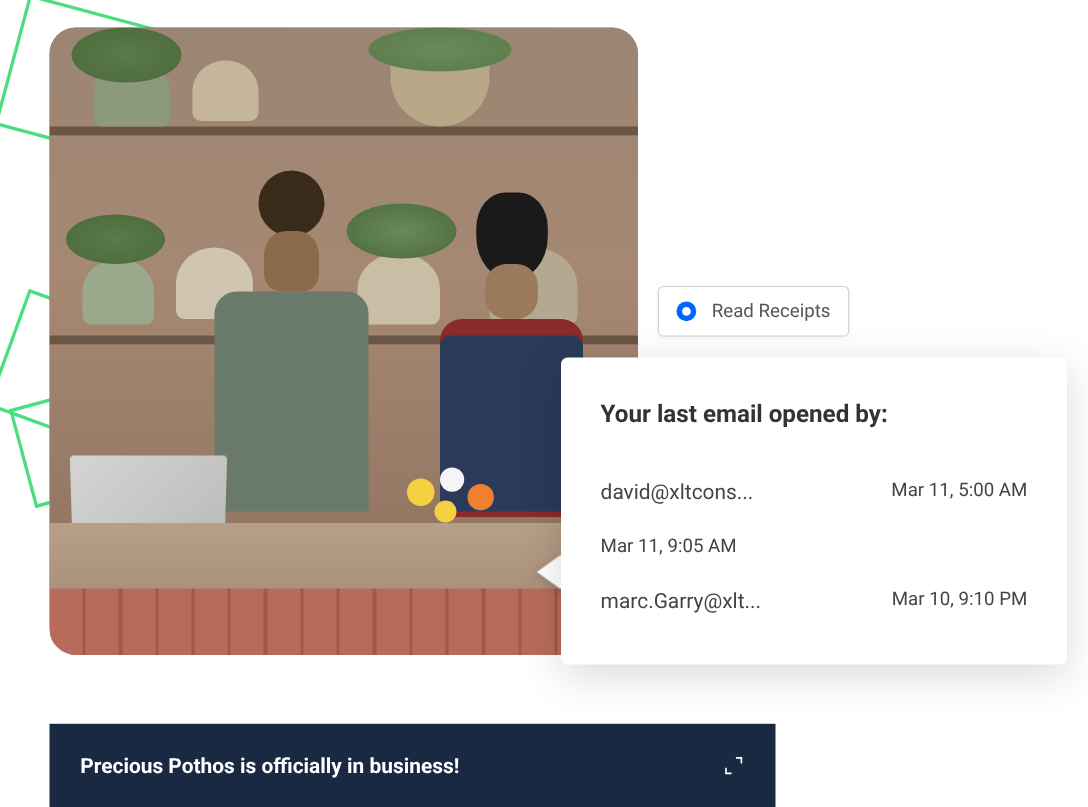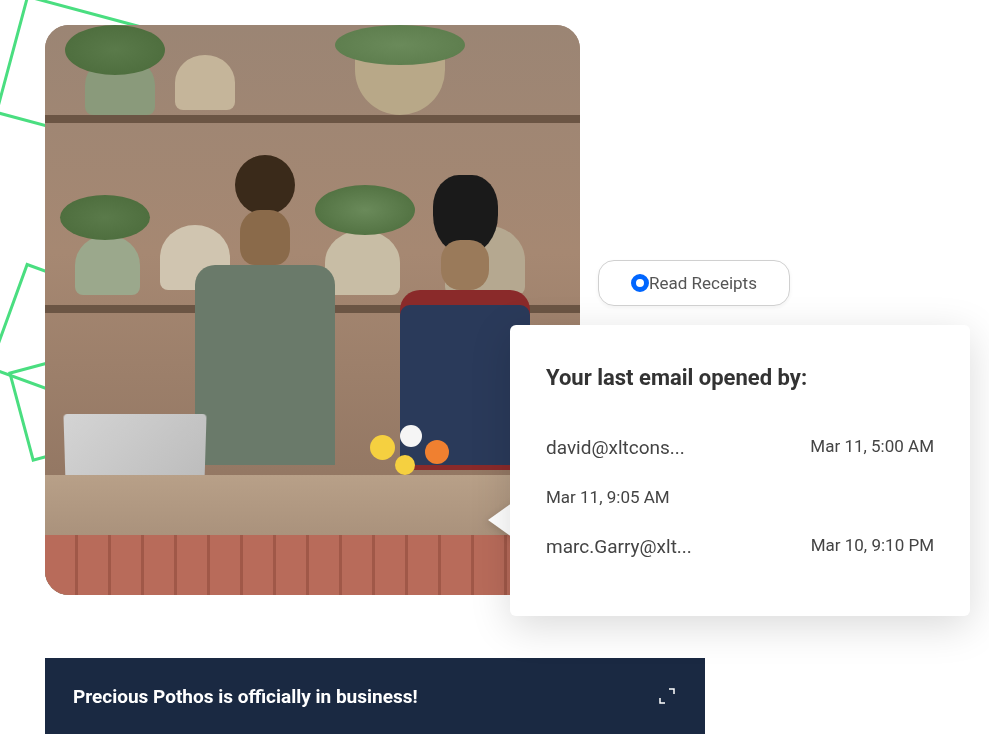--- a/index.html
+++ b/index.html
@@ -83,25 +83,25 @@
       right: 100px;
       width: 120px;
       height: 80px;
     }
     .read-receipts-badge {
       position: absolute;
       top: 260px;
       left: 598px;
       background: #fff;
       border: 1px solid #d0d0d0;
-      border-radius: 16px;
-      padding: 12px 32px;
+      border-radius: 5px;
+      padding: 12px 16px;
       display: flex;
       align-items: center;
-      gap: 0;
+      gap: 14px;
       z-index: 3;
       box-shadow: 0 2px 4px rgba(0,0,0,0.05);
     }
     .radio-icon {
       width: 18px;
       height: 18px;
       border-radius: 50%;
       border: 5px solid #0066ff;
       background: #fff;
     }
@@ -109,21 +109,21 @@
       font-size: 17px;
       color: #555;
     }
     .email-card {
       position: absolute;
       top: 325px;
       left: 510px;
       width: 460px;
       background: #fff;
       border-radius: 6px;
-      padding: 40px 36px 44px 36px;
+      padding: 40px 36px 32px 36px;
       box-shadow: 0 10px 40px rgba(0,0,0,0.15);
       z-index: 2;
     }
     .email-card-title {
       font-size: 22px;
       font-weight: 700;
       color: #333;
       margin-bottom: 32px;
     }
     .email-row {

